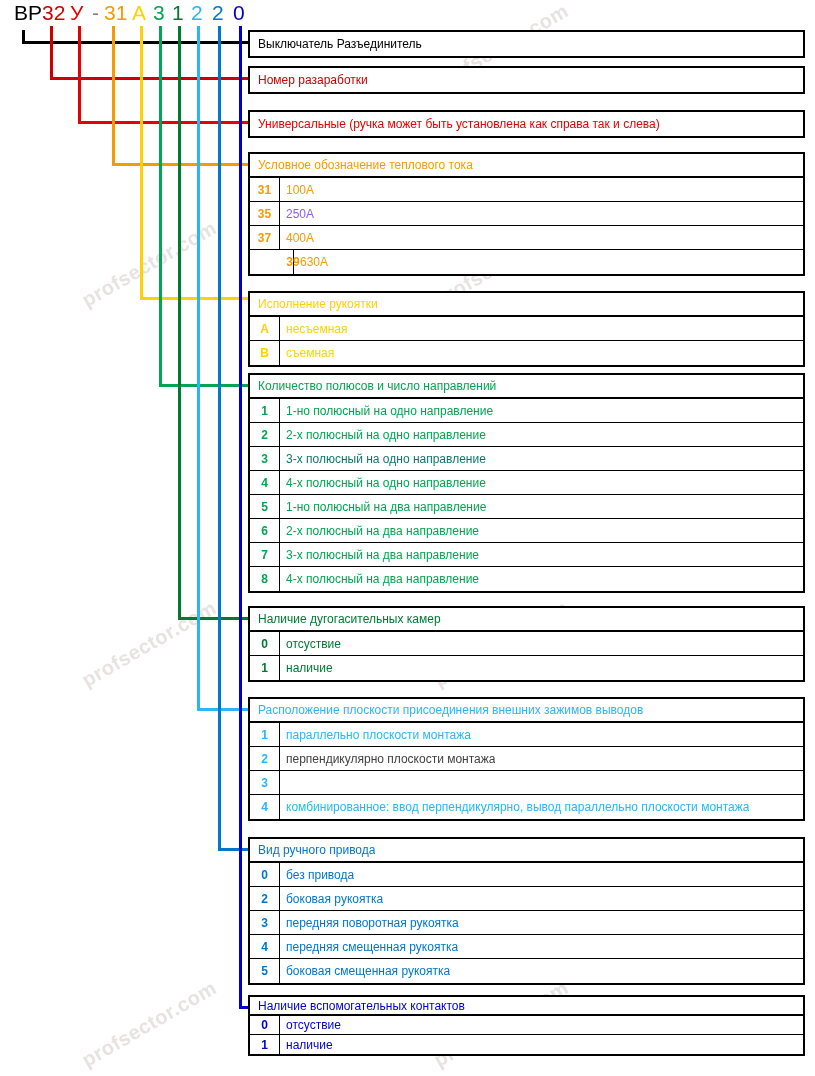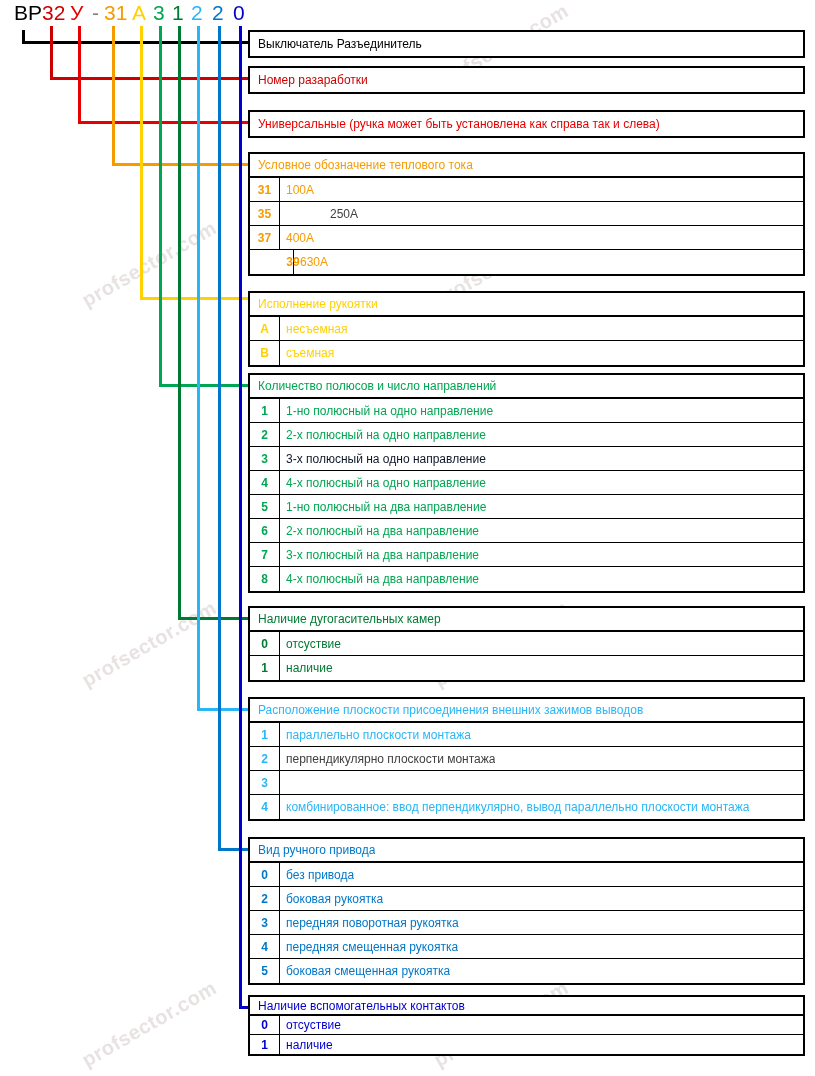--- a/index.html
+++ b/index.html
@@ -123,21 +123,21 @@
       <div class="sect" style="top: 152px; width: 557px;">
         <div class="srow head">
           <div class="stext" style="color: rgb(245, 155, 0);">Условное обозначение теплового тока</div>
         </div>
         <div class="srow">
           <div class="scode" style="color: rgb(245, 155, 0);">31</div>
           <div class="stext" style="color: rgb(245, 155, 0);">100А</div>
         </div>
         <div class="srow">
           <div class="scode" style="color: rgb(245, 155, 0);">35</div>
-          <div class="stext" style="color: #404040; margin-left: 44px;">250А</div>
+          <div class="stext" style="color: #8b5cf6;">250А</div>
         </div>
         <div class="srow">
           <div class="scode" style="color: rgb(245, 155, 0);">37</div>
           <div class="stext" style="color: rgb(245, 155, 0);">400А</div>
         </div>
         <div class="srow">
           <div class="scode" style="color: rgb(245, 155, 0); padding-left: 43px;">39</div>
           <div class="stext" style="color: rgb(245, 155, 0);">630А</div>
         </div>
       </div>
@@ -161,21 +161,21 @@
         <div class="srow">
           <div class="scode" style="color: rgb(0, 166, 81);">1</div>
           <div class="stext" style="color: rgb(0, 166, 81);">1-но полюсный на одно направление</div>
         </div>
         <div class="srow">
           <div class="scode" style="color: rgb(0, 166, 81);">2</div>
           <div class="stext" style="color: rgb(0, 166, 81);">2-х полюсный на одно направление</div>
         </div>
         <div class="srow">
           <div class="scode" style="color: rgb(0, 166, 81);">3</div>
-          <div class="stext" style="color: #0f172a;">3-х полюсный на одно направление</div>
+          <div class="stext" style="color: #0f766e;">3-х полюсный на одно направление</div>
         </div>
         <div class="srow">
           <div class="scode" style="color: rgb(0, 166, 81);">4</div>
           <div class="stext" style="color: rgb(0, 166, 81);">4-х полюсный на одно направление</div>
         </div>
         <div class="srow">
           <div class="scode" style="color: rgb(0, 166, 81);">5</div>
           <div class="stext" style="color: rgb(0, 166, 81);">1-но полюсный на два направление</div>
         </div>
         <div class="srow">

